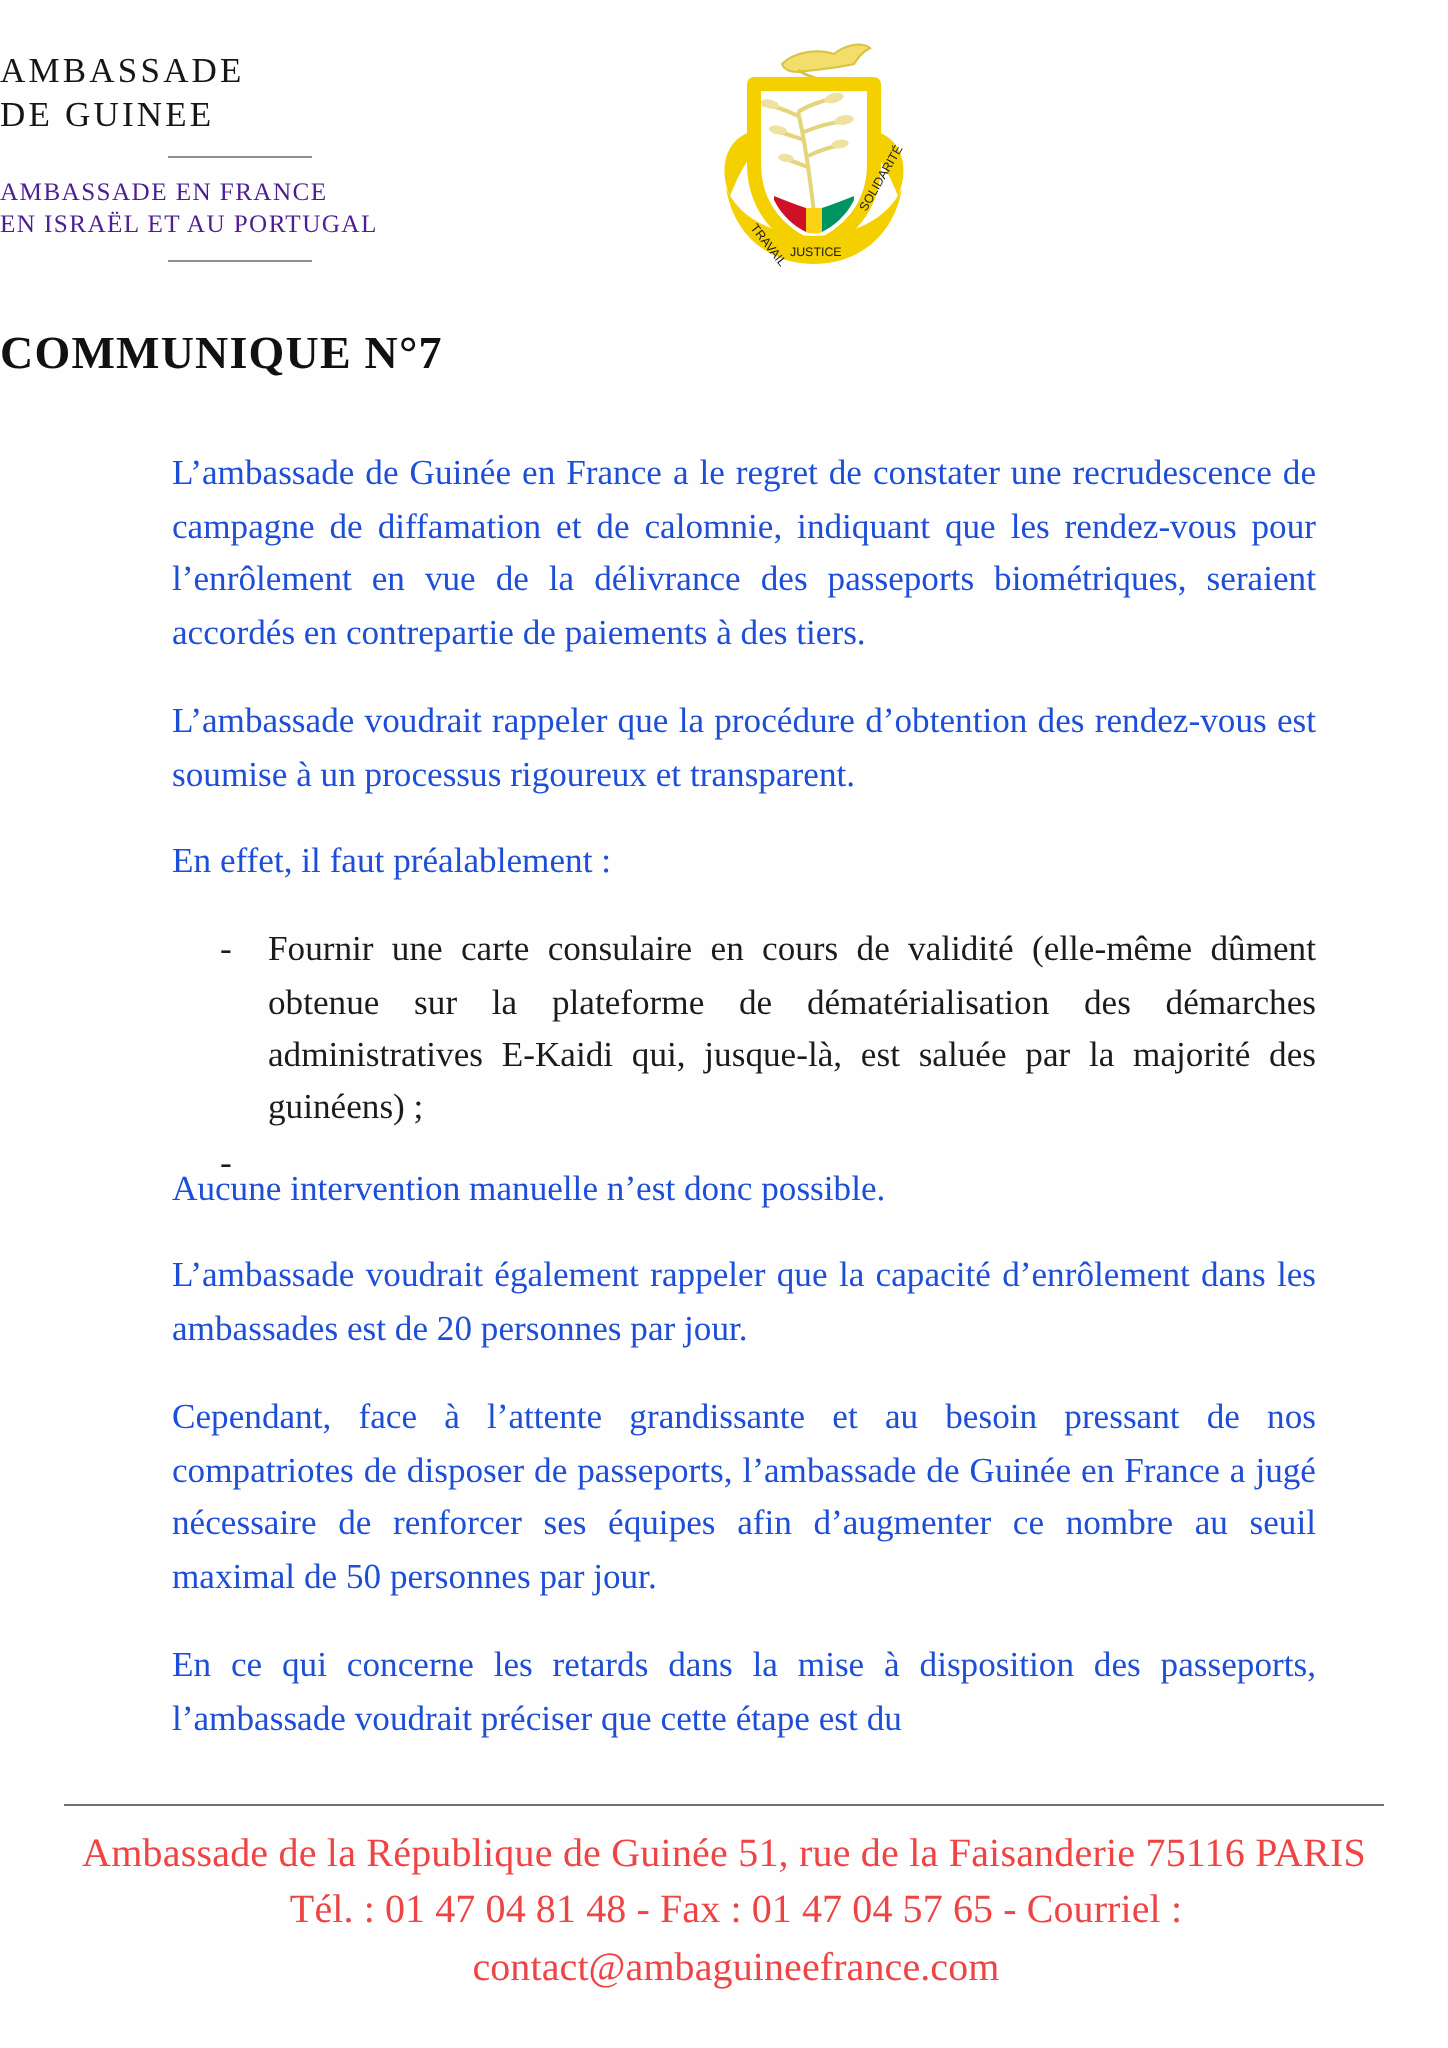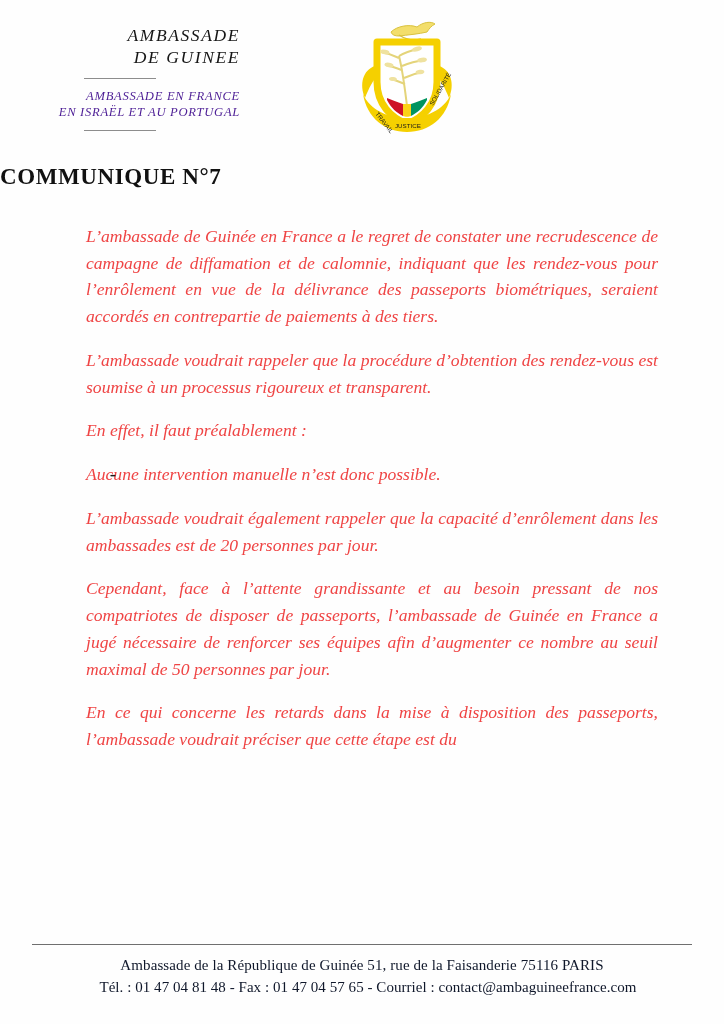--- a/index.html
+++ b/index.html
@@ -28,23 +28,22 @@
   .header {
     position: relative;
     height: 150px;
     display: flex;
     align-items: flex-start;
   }
 
   .letterhead {
     width: 240px;
     padding-top: 24px;
-    text-align: right;
+    text-align: left;
     box-sizing: border-box;
-    font-style: italic;
   }
   .letterhead-title {
     font-family: "Liberation Serif", "DejaVu Serif", serif;
     font-size: 17.5px;
     letter-spacing: 1.6px;
     line-height: 1.28;
     color: #161616;
     white-space: pre-line;
   }
   .rule-short {
@@ -89,23 +88,22 @@
   .body-wrap {
     padding: 0 66px 0 86px;
     margin-top: 33px;
   }
   p.para {
     text-align: justify;
     text-justify: inter-word;
     font-size: 17.6px;
     line-height: 1.52;
     margin: 0 0 17px 0;
-    color: #ef4444;
+    color: #1d4ed8;
     hyphens: none;
-    font-style: italic;
   }
   p.para:last-child { margin-bottom: 0; }
 
   ul.reqs {
     list-style: none;
     margin: 4px 0 14px 0;
     padding: 0 0 0 22px;
   }
   ul.reqs li {
     position: relative;
@@ -131,23 +129,23 @@
     bottom: 26px;
   }
   .footer-rule {
     width: 660px;
     height: 1px;
     background: #6f6f6f;
     margin: 0 auto 10px auto;
   }
   .footer-text {
     text-align: center;
-    font-size: 15px;
+    font-size: 20px;
     line-height: 1.42;
-    color: #0f172a;
+    color: #ef4444;
     letter-spacing: 0.1px;
   }
   .footer-line2 { letter-spacing: 0.05px; padding-left: 12px; }
 </style>
 </head>
 <body>
 
 <div class="page">
 
   <div class="header">
@@ -209,20 +207,21 @@
 
     <p class="para">L’ambassade de Guinée en France a le regret de constater une recrudescence de campagne de diffamation et de calomnie, indiquant que les rendez-vous pour l’enrôlement en vue de la délivrance des passeports biométriques, seraient accordés en contrepartie de paiements à des tiers.</p>
 
     <p class="para">L’ambassade voudrait rappeler que la procédure d’obtention des rendez-vous est soumise à un processus rigoureux et transparent.</p>
 
     <p class="para">En effet, il faut préalablement :</p>
 
     <ul class="reqs">
       <li>
         <span class="dash">-</span>
+        <span>Fournir une carte consulaire en cours de validité (elle-même dûment obtenue sur la plateforme de dématérialisation des démarches administratives E-Kaidi qui, jusque-là, est saluée par la majorité des guinéens) ;</span>
       </li>
       <li>
         <span class="dash">-</span>
       </li>
     </ul>
 
     <p class="para">Aucune intervention manuelle n’est donc possible.</p>
 
     <p class="para">L’ambassade voudrait également rappeler que la capacité d’enrôlement dans les ambassades est de 20 personnes par jour.</p>
 

